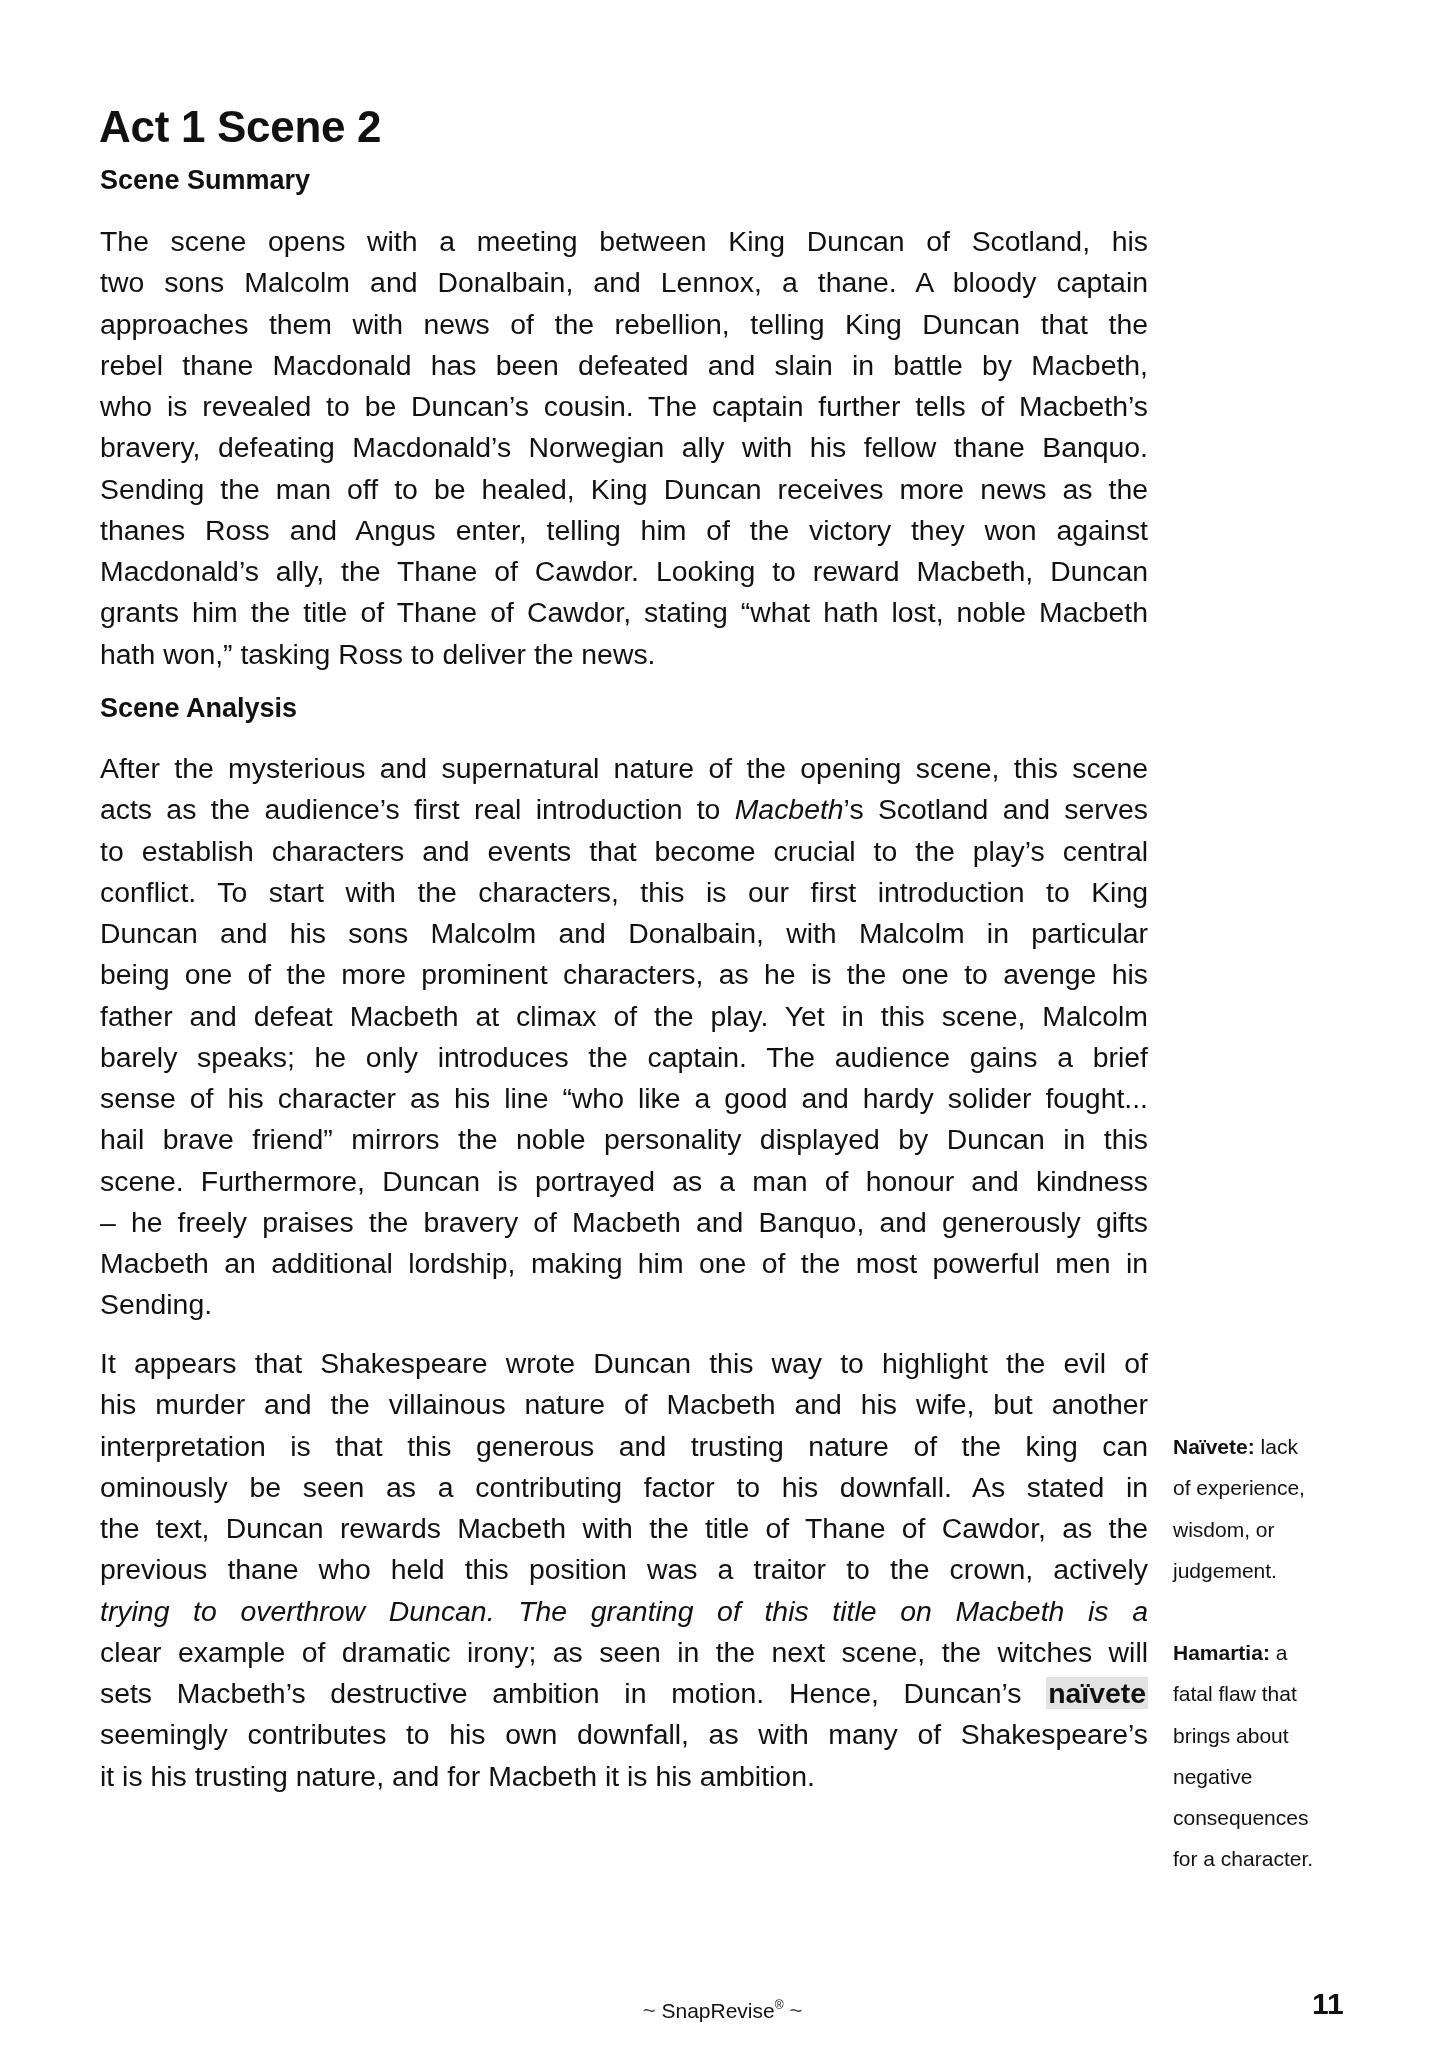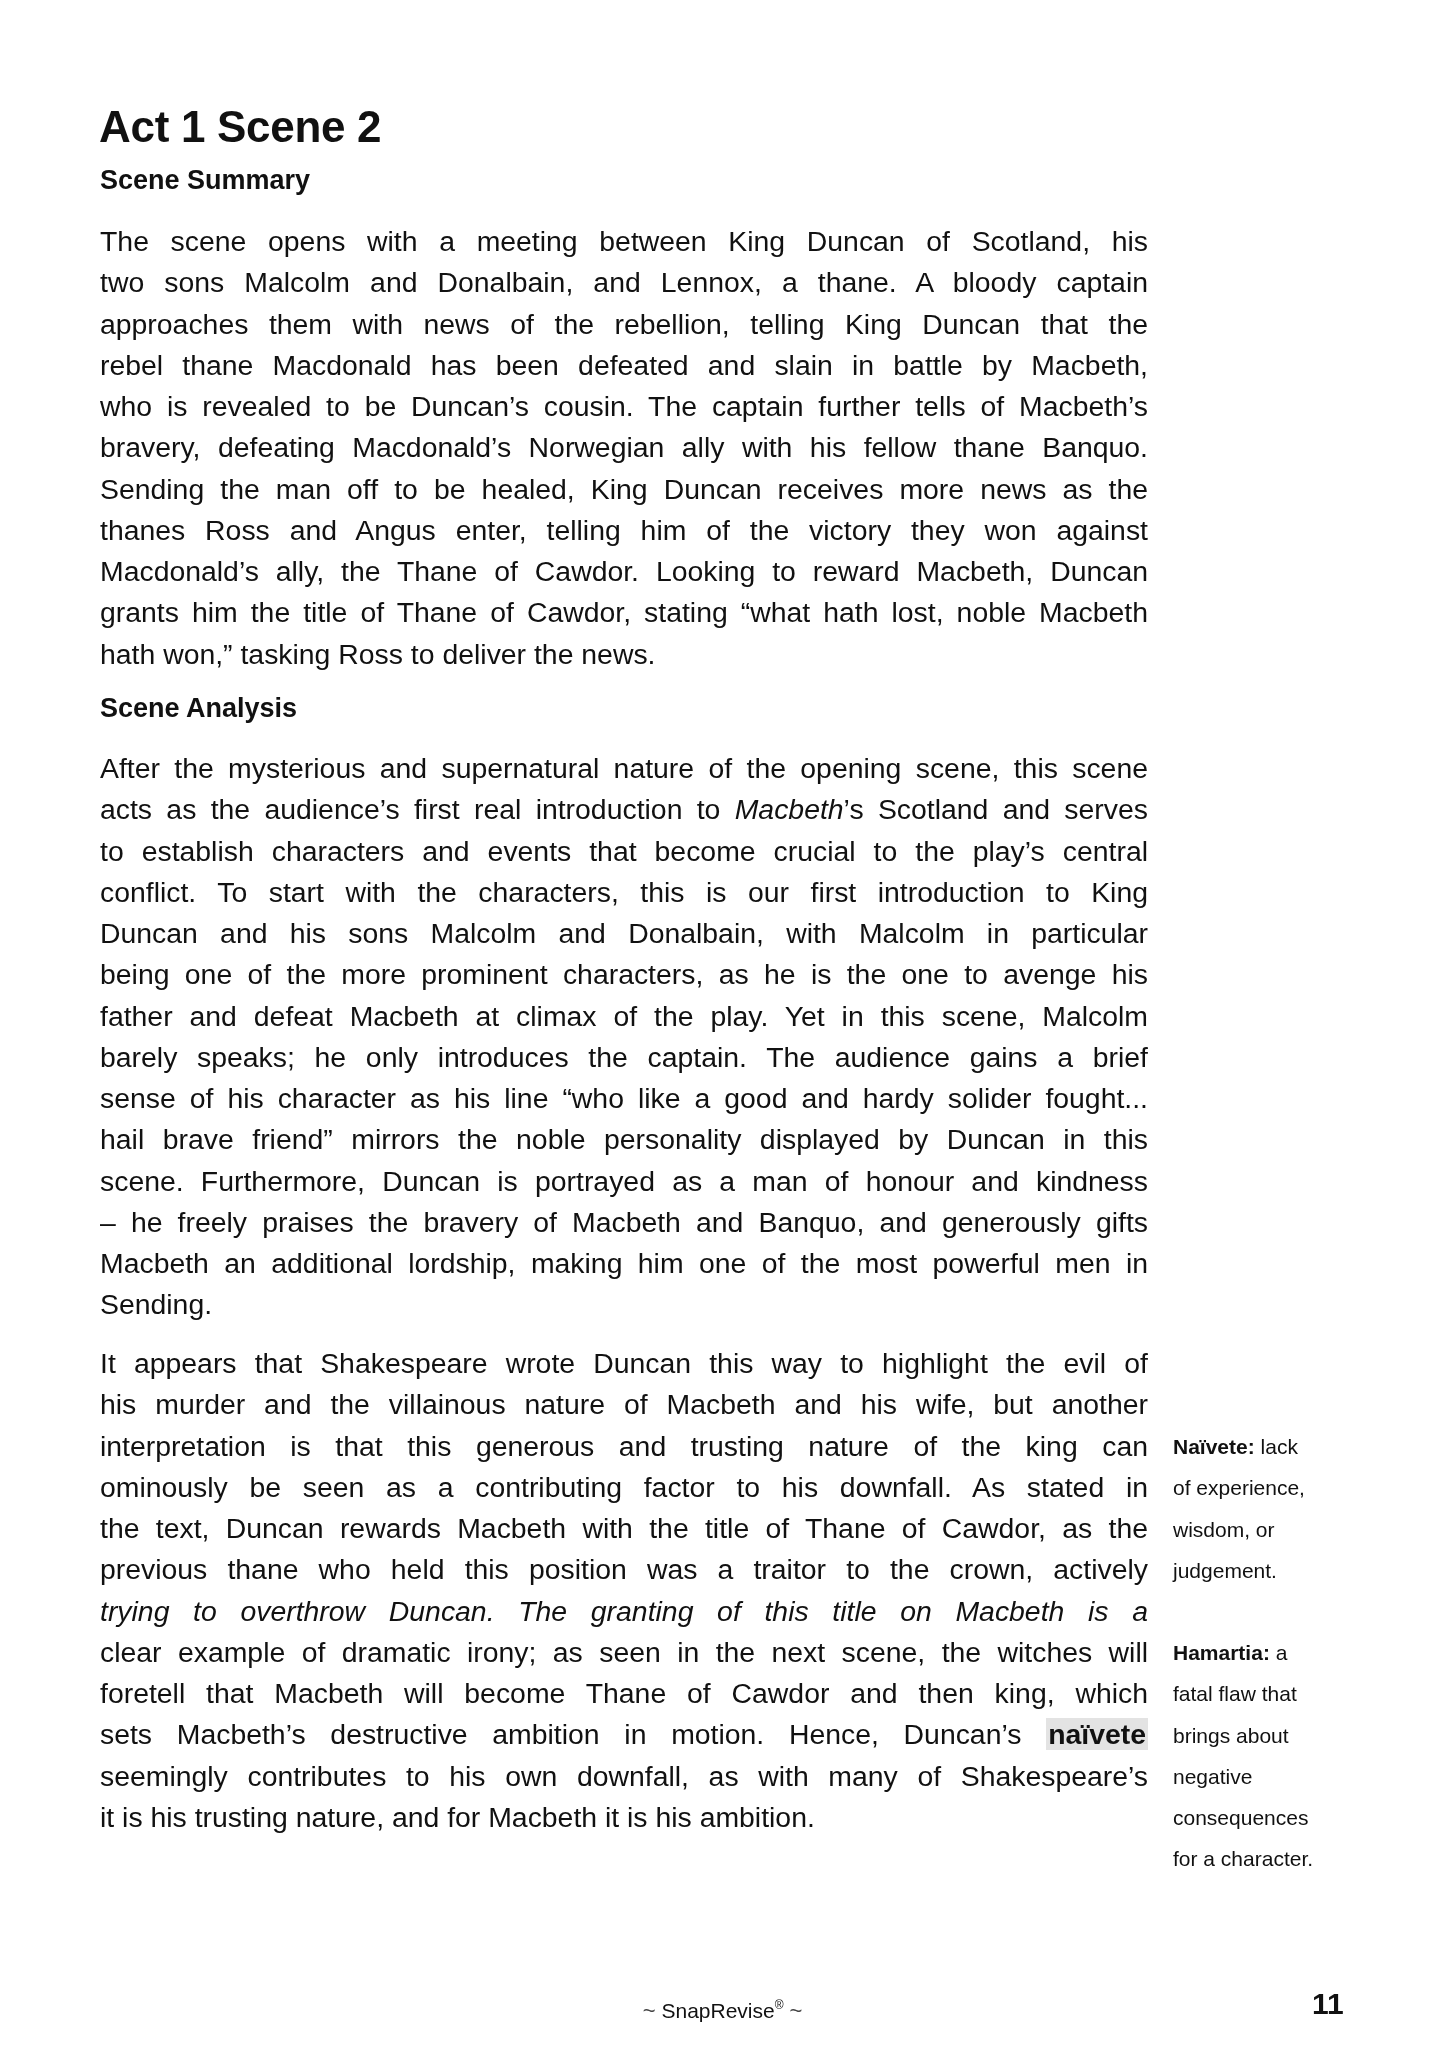--- a/index.html
+++ b/index.html
@@ -61,21 +61,20 @@
 
 <div class="para" style="top:1343px;">
   <div class="line" style="white-space: normal;">It appears that Shakespeare wrote Duncan this way to highlight the evil of</div>
   <div class="line" style="white-space: normal;">his murder and the villainous nature of Macbeth and his wife, but another</div>
   <div class="line" style="white-space: normal;">interpretation is that this generous and trusting nature of the king can</div>
   <div class="line" style="white-space: normal;">ominously be seen as a contributing factor to his downfall.  As stated in</div>
   <div class="line" style="white-space: normal;">the text, Duncan rewards Macbeth with the title of Thane of Cawdor, as the</div>
   <div class="line" style="white-space: normal;">previous thane who held this position was a traitor to the crown, actively</div>
   <div class="line" style="white-space: normal; font-style: italic;">trying to overthrow Duncan.  The granting of this title on Macbeth is a</div>
   <div class="line" style="white-space: normal;">clear example of dramatic irony; as seen in the next scene, the witches will</div>
-  <div class="line" style="white-space: normal;">foretell that Macbeth will become Thane of Cawdor and then king, which</div>
   <div class="line" style="white-space: normal;"><span>sets Macbeth’s destructive ambition in motion.  Hence, Duncan’s </span><span class="hl" style="background: rgb(227, 227, 227);">naïvete</span></div>
   <div class="line" style="white-space: normal;">seemingly contributes to his own downfall, as with many of Shakespeare’s</div>
   <div class="line last">it is his trusting nature, and for Macbeth it is his ambition.</div>
 </div>
 
 <div class="notes" style="top:1426px;">
   <div class="note-line"><span class="note-term">Naïvete:</span><span> lack</span></div>
   <div class="note-line">of experience,</div>
   <div class="note-line">wisdom, or</div>
   <div class="note-line">judgement.</div>

